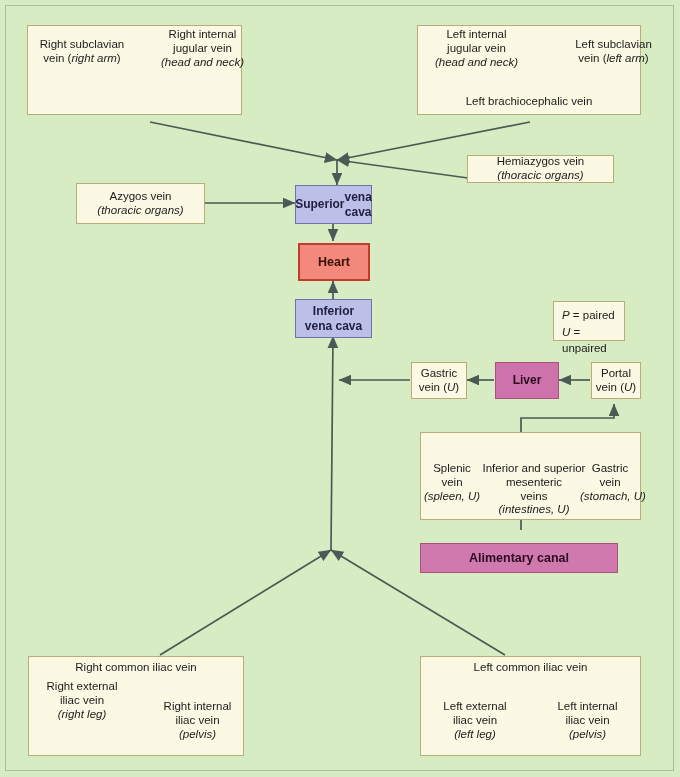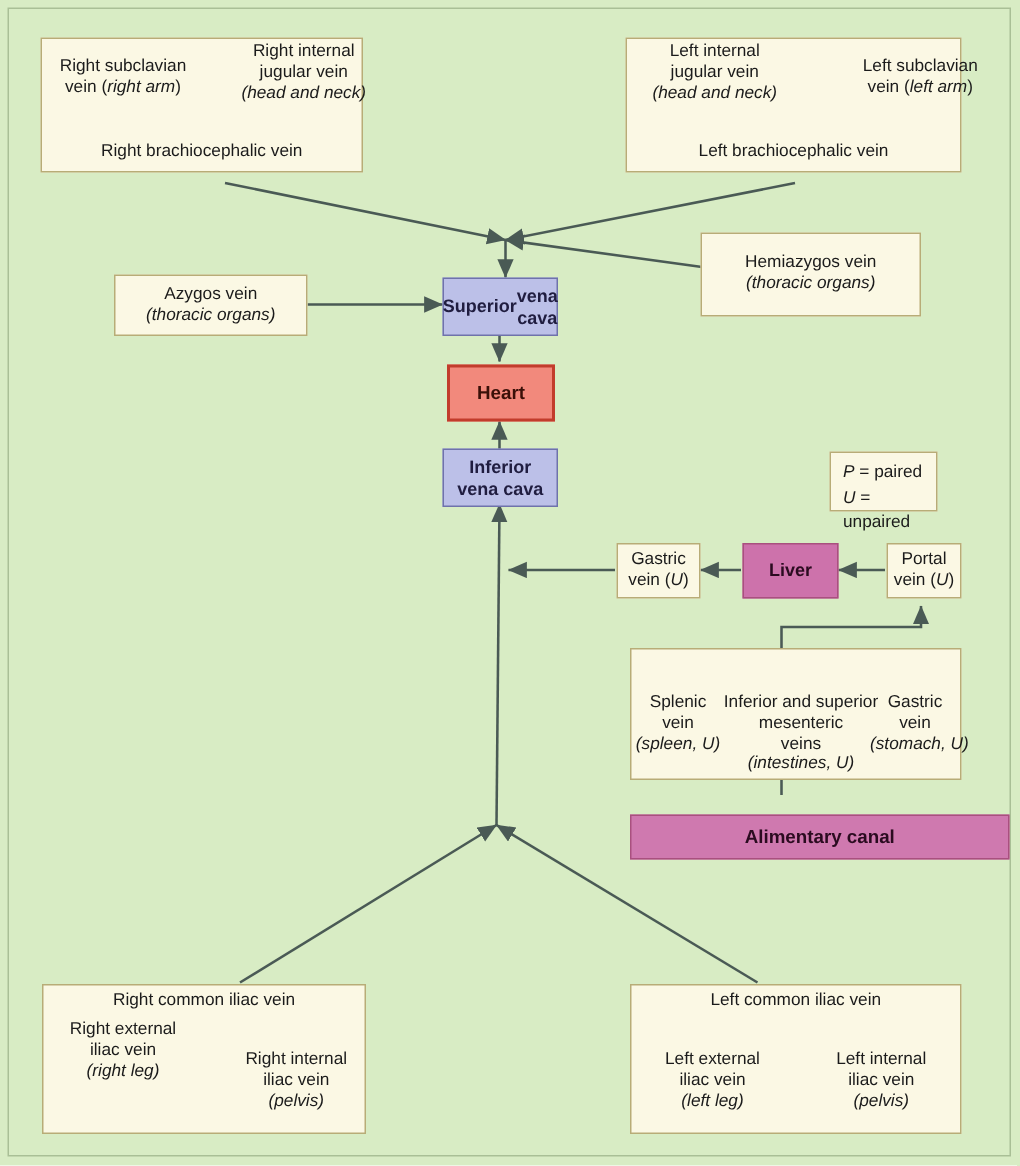--- a/index.html
+++ b/index.html
@@ -177,36 +177,35 @@
   </div>
   <div class="txt fs115" style="left:27px;top:38px;width:110px;">
     <span>Right subclavian</span><br>
     <span>vein (</span><em>right arm</em><span>)</span>
   </div>
   <div class="txt fs115" style="left:150px;top:28px;width:105px;">
     <span>Right internal</span><br>
     <span>jugular vein</span><br>
     <em>(head and neck)</em>
   </div>
-  <div class="txt fs115" style="left:27px;top:95px;width:215px;">Right brachiocephalic vein</div>
 
   <div class="grp" style="left:417px;top:25px;width:224px;height:90px;">
   </div>
   <div class="txt fs115" style="left:424px;top:28px;width:105px;">
     <span>Left internal</span><br>
     <span>jugular vein</span><br>
     <em>(head and neck)</em>
   </div>
   <div class="txt fs115" style="left:561px;top:38px;width:105px;">
     <span>Left subclavian</span><br>
     <span>vein (</span><em>left arm</em><span>)</span>
   </div>
   <div class="txt fs115" style="left:417px;top:95px;width:224px;">Left brachiocephalic vein</div>
 
-  <div class="node cream fs115" style="left:467px;top:155px;width:147px;height:56px;flex-direction:column;">
+  <div class="node cream fs115" style="left:467px;top:155px;width:147px;height:28px;flex-direction:column;">
     <span>Hemiazygos vein</span>
     <em>(thoracic organs)</em>
   </div>
 
   <div class="node cream fs115" style="left:76px;top:183px;width:129px;height:41px;flex-direction:column;">
     <span>Azygos vein</span>
     <em>(thoracic organs)</em>
   </div>
 
   <div class="node lav fs12" style="left:295px;top:185px;width:77px;height:39px;flex-direction:row;">
@@ -257,21 +256,21 @@
     <span>mesenteric</span><br>
     <span>veins</span><br>
     <em>(intestines, U)</em>
   </div>
   <div class="txt fs115" style="left:580px;top:462px;width:60px;">
     <span>Gastric</span><br>
     <span>vein</span><br>
     <em>(stomach, U)</em>
   </div>
 
-  <div class="node magenta pale fs125" style="left:420px;top:543px;width:253px;height:30px;">
+  <div class="node magenta pale fs125" style="left:420px;top:543px;width:198px;height:30px;">
     <span>Alimentary canal</span>
   </div>
 
   <div class="grp" style="left:28px;top:656px;width:216px;height:100px;"></div>
   <div class="txt fs115" style="left:28px;top:661px;width:216px;">Right common iliac vein</div>
   <div class="txt fs115" style="left:30px;top:680px;width:104px;">
     <span>Right external</span><br>
     <span>iliac vein</span><br>
     <em>(right leg)</em>
   </div>

